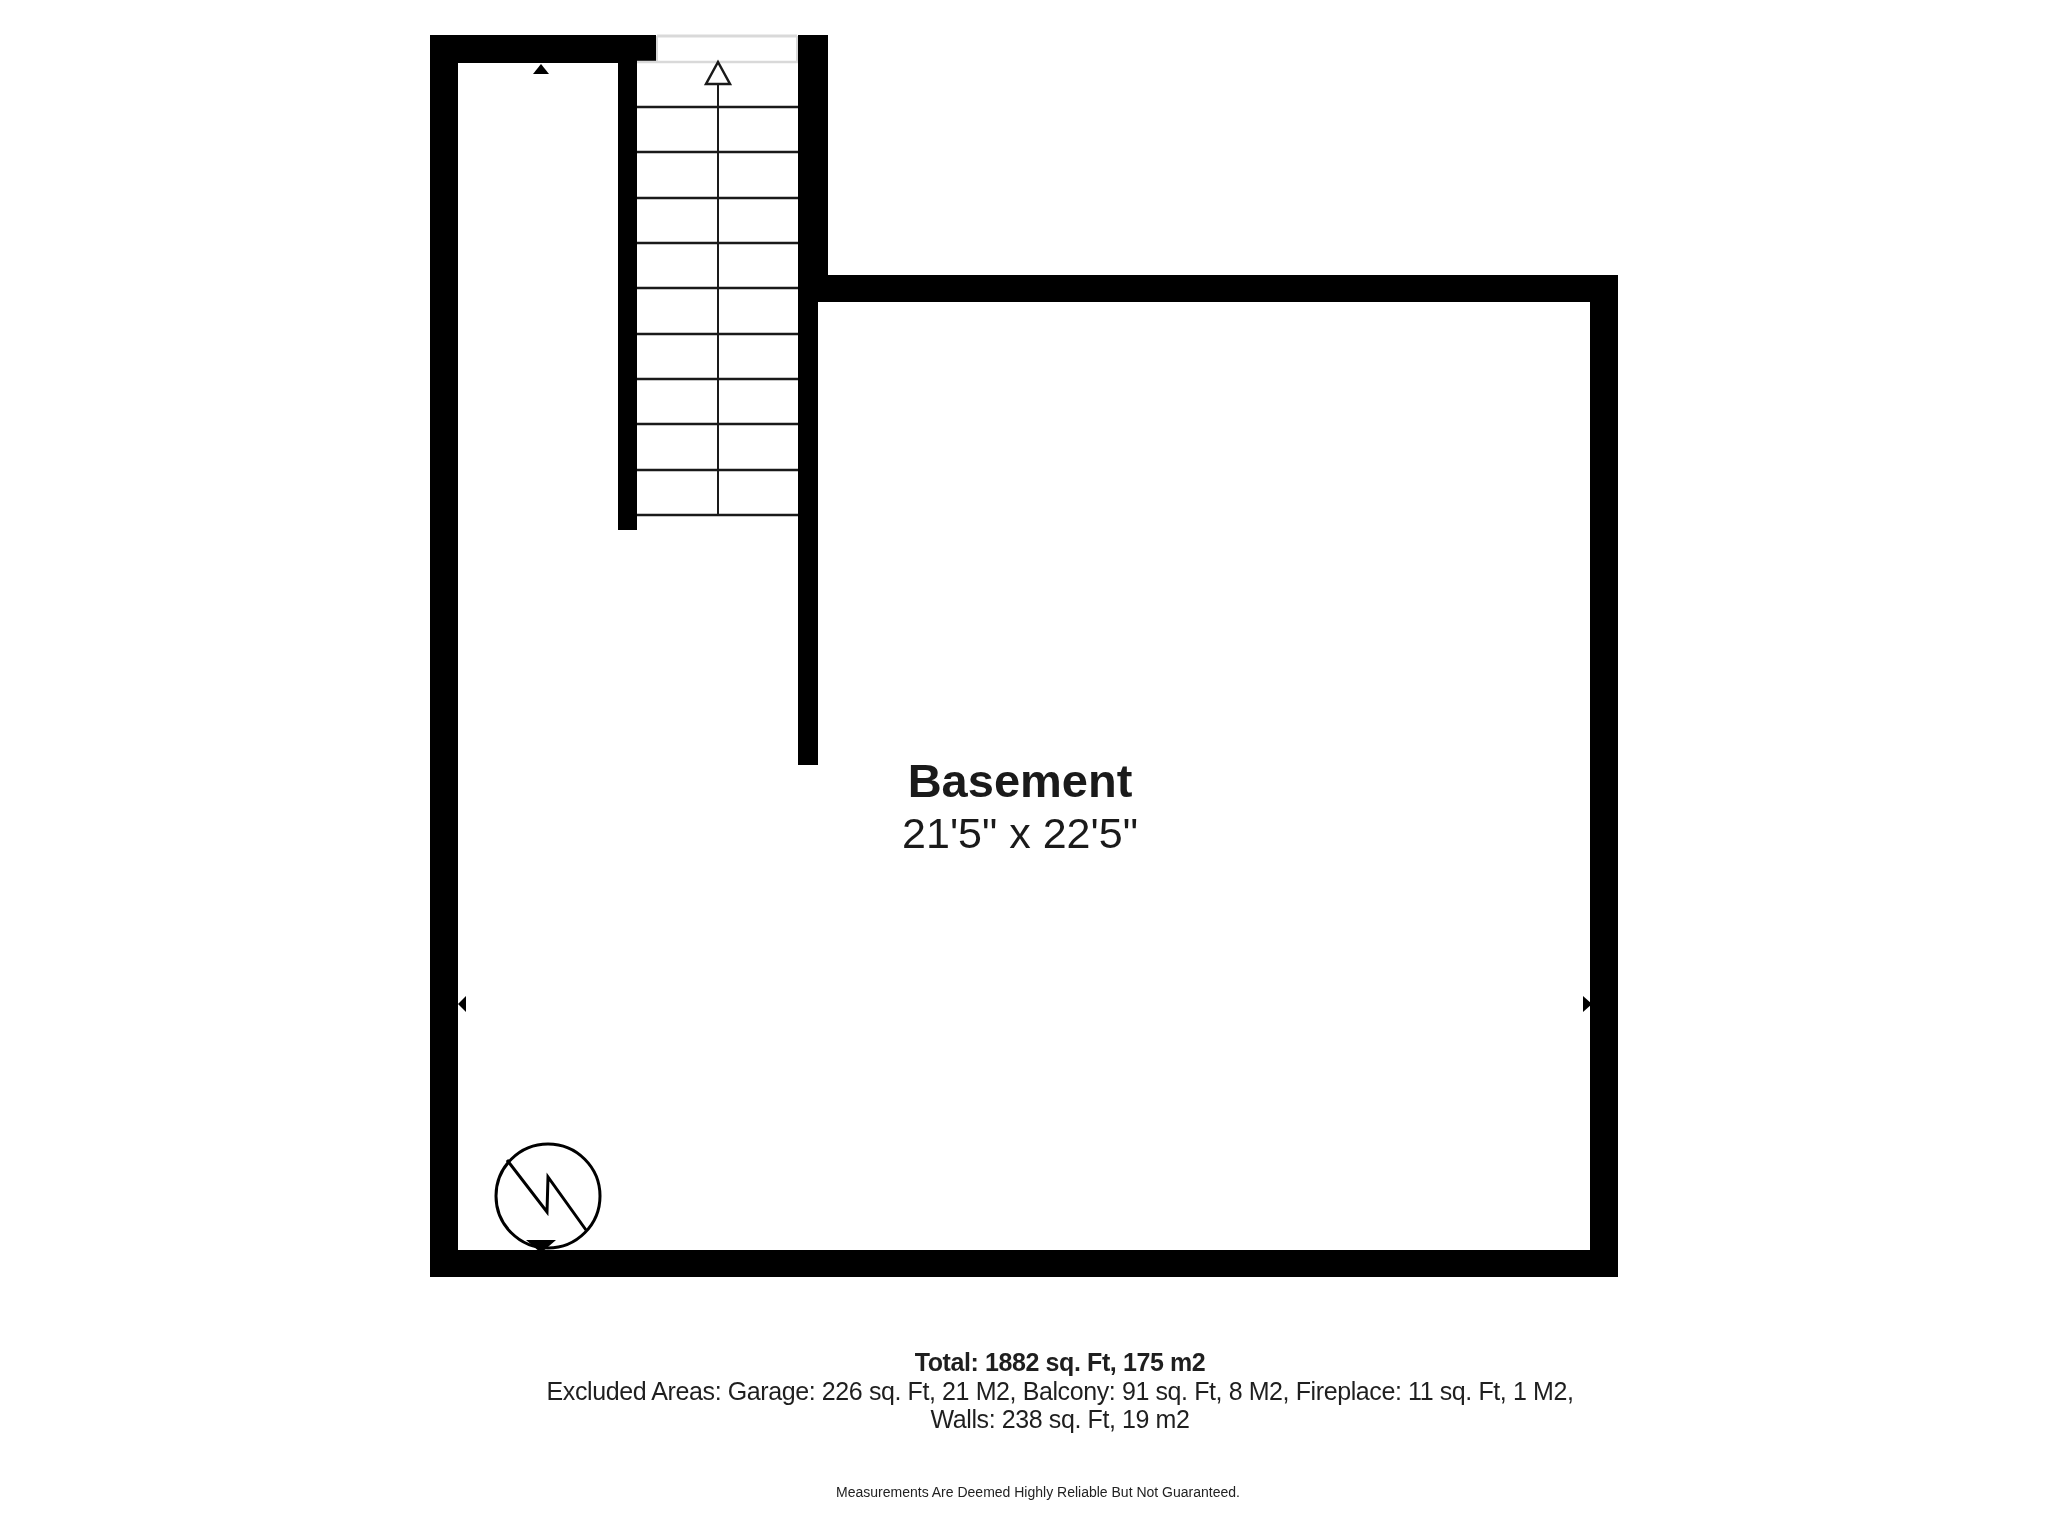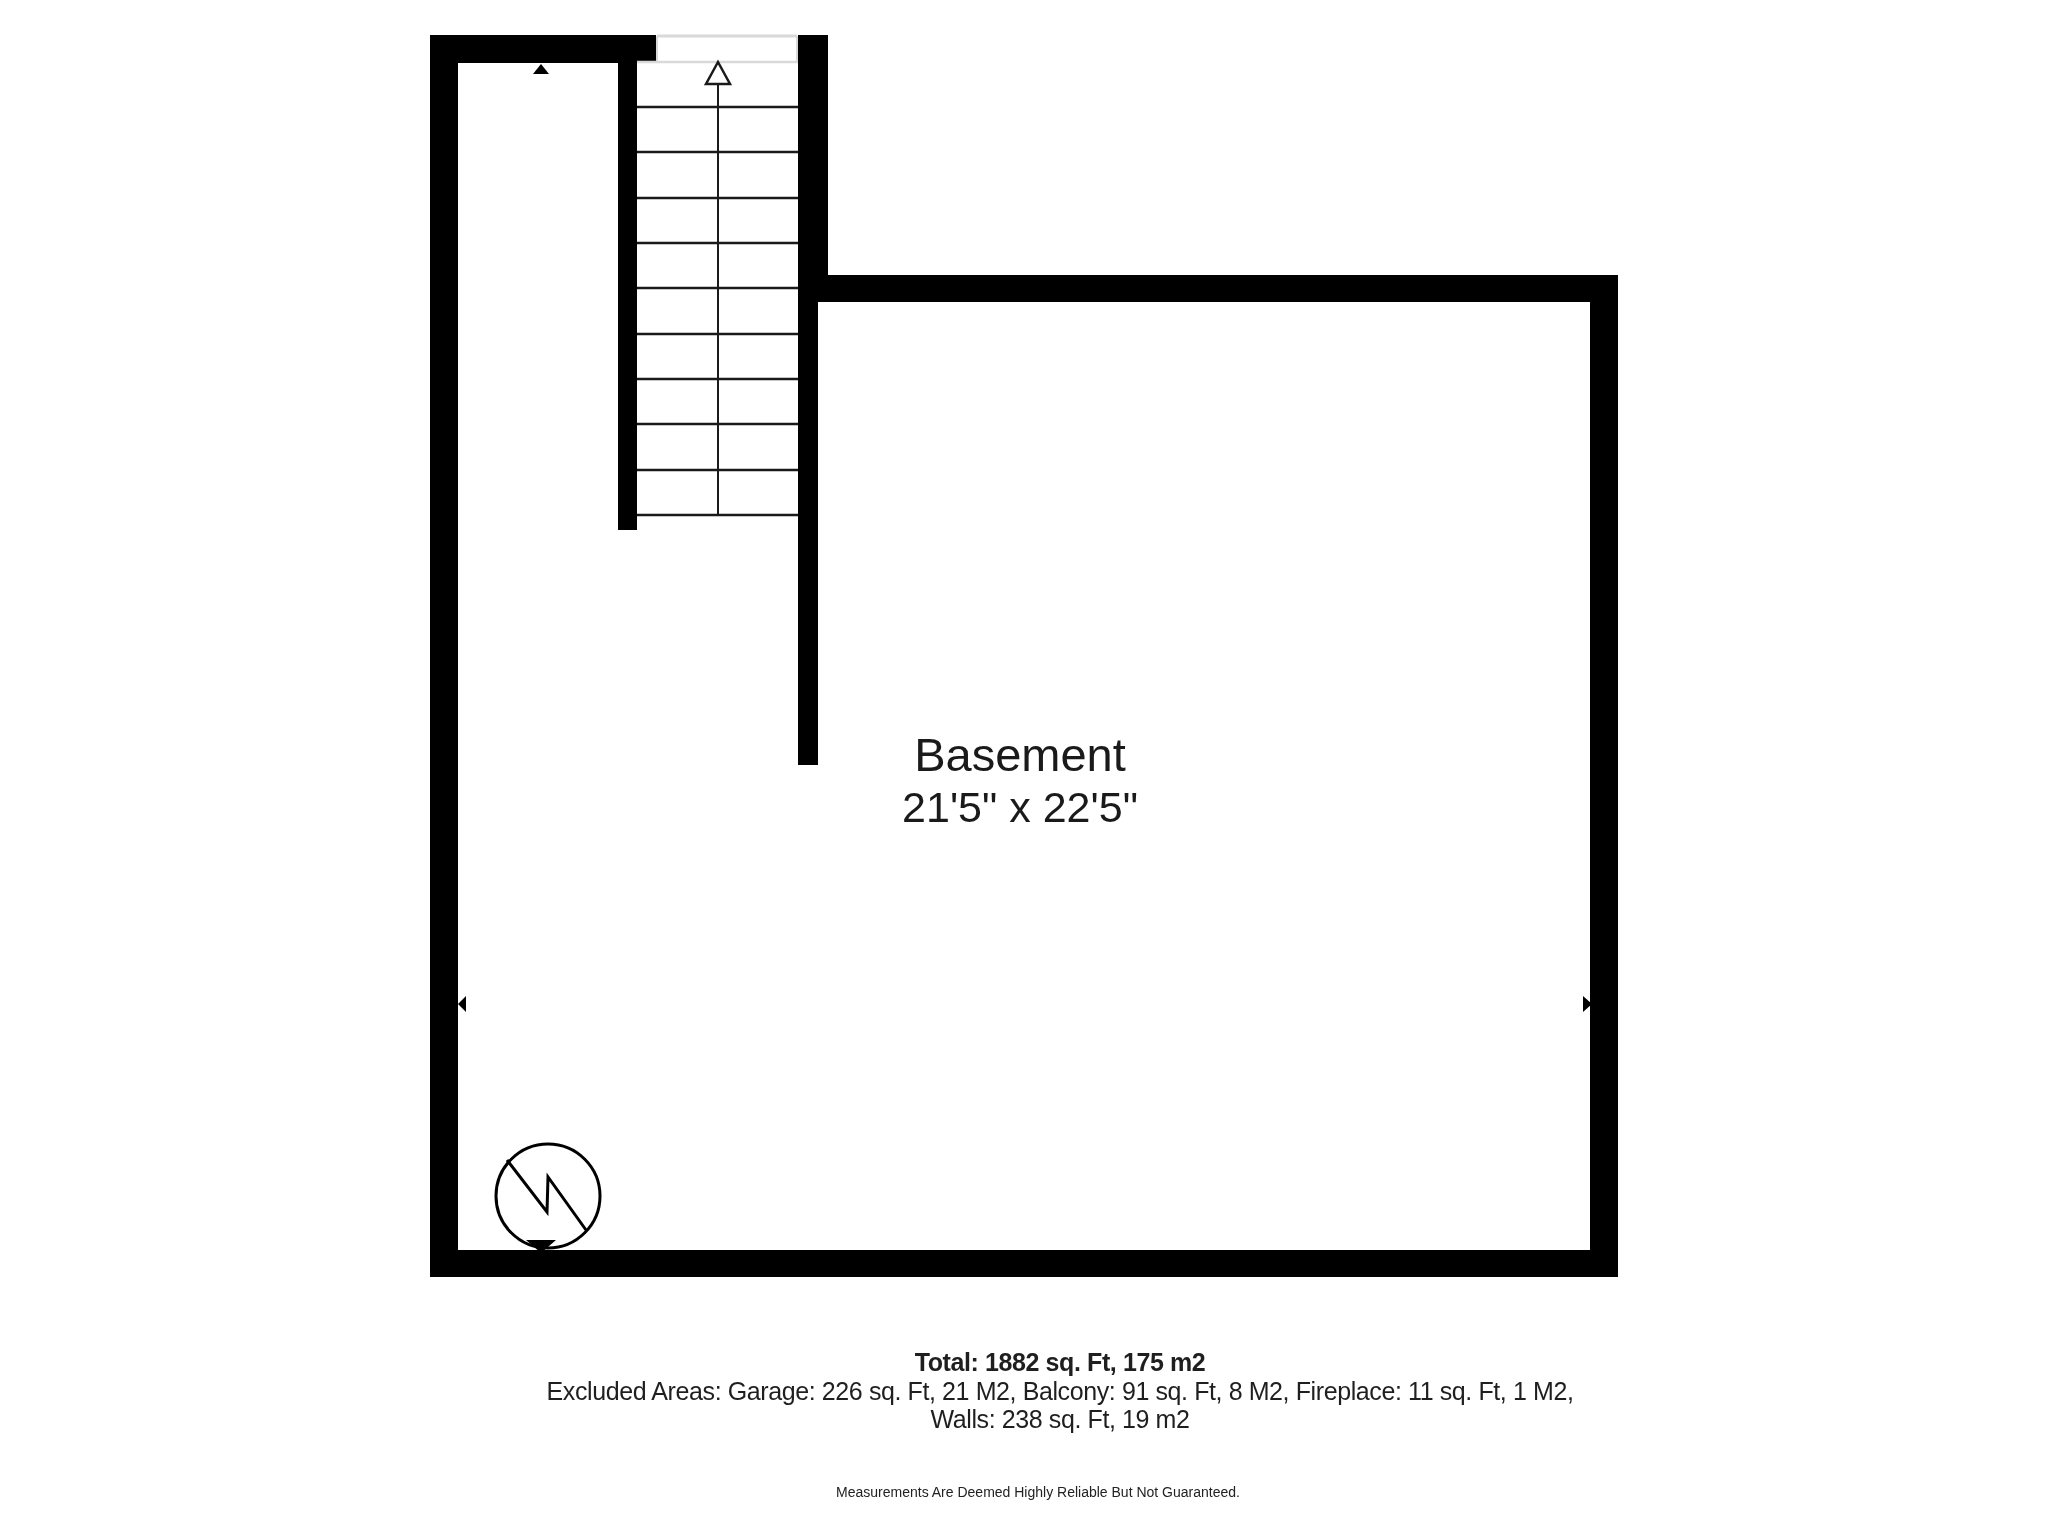--- a/index.html
+++ b/index.html
@@ -8,21 +8,21 @@
     background:#ffffff;
     font-family:"Liberation Sans","DejaVu Sans",sans-serif;
     position:relative;overflow:hidden;
   }
   #plan-canvas{position:absolute;left:0;top:0;width:2048px;height:1536px;}
   #plan-svg{position:absolute;left:0;top:0;}
   .room-label{
     position:absolute;left:724px;top:728px;width:592px;
     text-align:center;color:#1a1a1a;
   }
-  .room-name{font-size:47px;line-height:54px;font-weight:400;}
+  .room-name{font-size:47px;line-height:54px;font-weight:700;margin-top:26px;}
   .room-dim{font-size:43px;line-height:50px;font-weight:400;}
   .summary{
     position:absolute;left:0;top:1348px;width:2048px;
     text-align:center;color:#1f1f1f;
     font-size:25px;line-height:28.5px;letter-spacing:-0.4px;padding-left:36px;
   }
   .summary .bold{font-weight:700;}
   .disclaimer{
     position:absolute;left:0;top:1484px;width:2048px;
     text-align:center;color:#222222;font-size:14px;line-height:16px;margin-left:14px;

